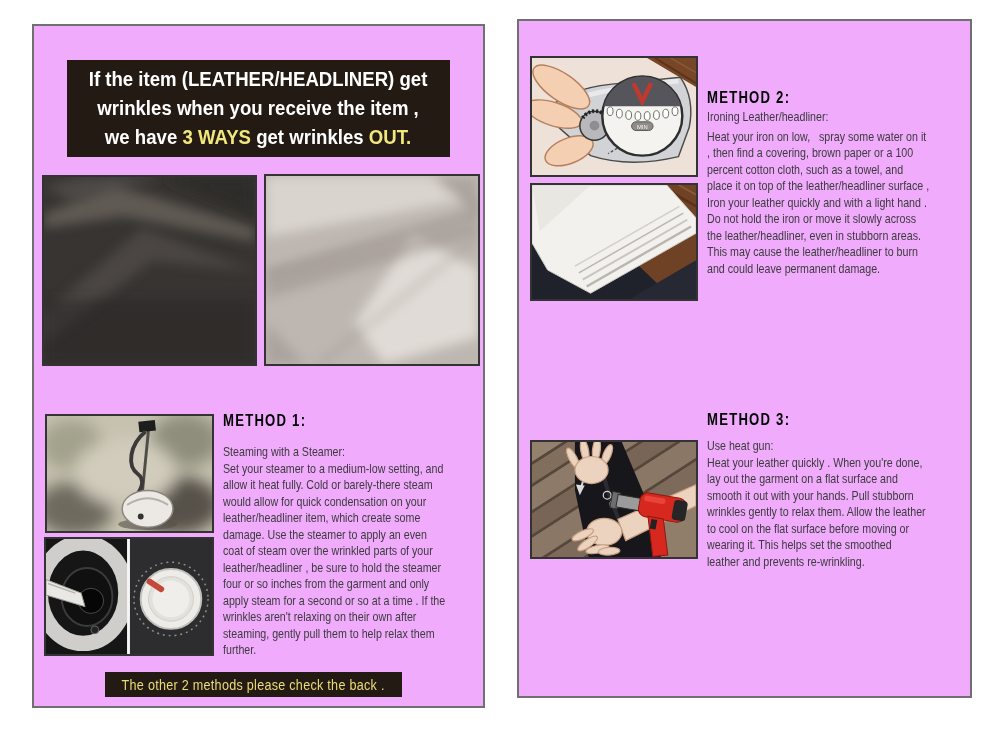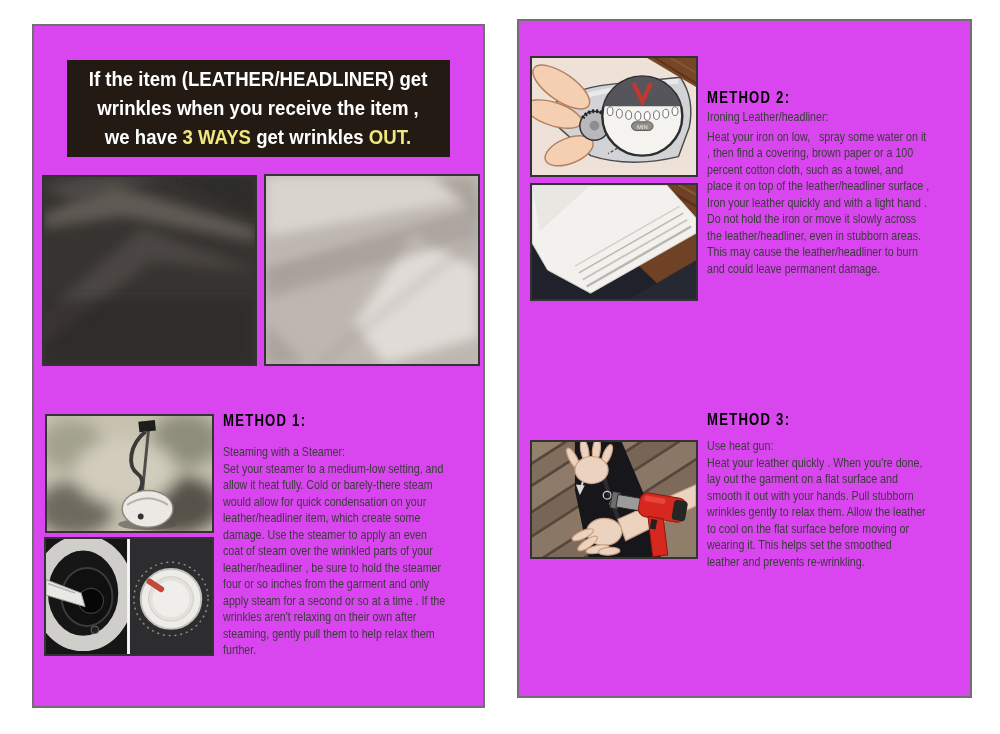--- a/index.html
+++ b/index.html
@@ -1,18 +1,18 @@
 <!DOCTYPE html>
 <html><head>
 <meta charset="utf-8">
 <style>
   html,body { margin:0; padding:0; background:#ffffff; }
   .page { position:relative; width:1000px; height:734px; background:#ffffff;
           font-family:"Liberation Sans","DejaVu Sans",sans-serif; overflow:hidden; }
-  .panel { position:absolute; background:#d946ef; border:2px solid #707070; box-sizing:border-box; overflow:hidden; }
+  .panel { position:absolute; background:#f0abfc; border:2px solid #707070; box-sizing:border-box; overflow:hidden; }
   #left-panel  { left:32px;  top:24px; width:453px; height:684px; }
   #right-panel { left:517px; top:19px; width:455px; height:679px; }
 
   
   .banner { position:absolute; left:33px; top:34px; width:383px; height:97px; background:#241a14;
             color:#ffffff; font-weight:bold; font-size:20px; line-height:29px; text-align:center;
             display:flex; align-items:center; justify-content:center; }
   .banner-inner { transform:scaleX(0.93); transform-origin:50% 50%; white-space:nowrap; }
   .yellow { color:#f0e87c; }
 
@@ -147,20 +147,23 @@
         <rect x="83" y="0" width="3" height="119" fill="#f5f5f5"></rect>
         <rect x="86" y="0" width="84" height="119" fill="#2d2d30"></rect>
         <circle cx="128" cy="62" r="38" fill="none" stroke="#b9b9b4" stroke-width="1.5" stroke-dasharray="2,4" opacity="0.7"></circle>
         <circle cx="128" cy="62" r="31" fill="#edece8" stroke="#c2c1bb" stroke-width="2"></circle>
         <circle cx="128" cy="62" r="23" fill="#e3e1db" stroke="#cfccc5"></circle>
         <circle cx="128" cy="62" r="19" fill="#efeeea"></circle>
         <line x1="106" y1="44" x2="118" y2="52" stroke="#c4473a" stroke-width="6" stroke-linecap="round"></line>
       </svg>
     </div>
 
+    <div class="note">
+      <span class="note-inner">The other 2 methods please check the back .</span>
+    </div>
   </div>
 
   <div class="panel" id="right-panel">
 
     <div class="ph" id="iron-photo">
       <svg viewBox="0 0 168 121" preserveAspectRatio="none">
         <rect width="168" height="121" fill="#eee2d8"></rect>
         <polygon points="118,0 168,0 168,30" fill="#774628"></polygon>
         <line x1="126" y1="0" x2="168" y2="26" stroke="#5d3318" stroke-width="2"></line>
         <line x1="142" y1="0" x2="168" y2="15" stroke="#8a5a34" stroke-width="1.5"></line>

